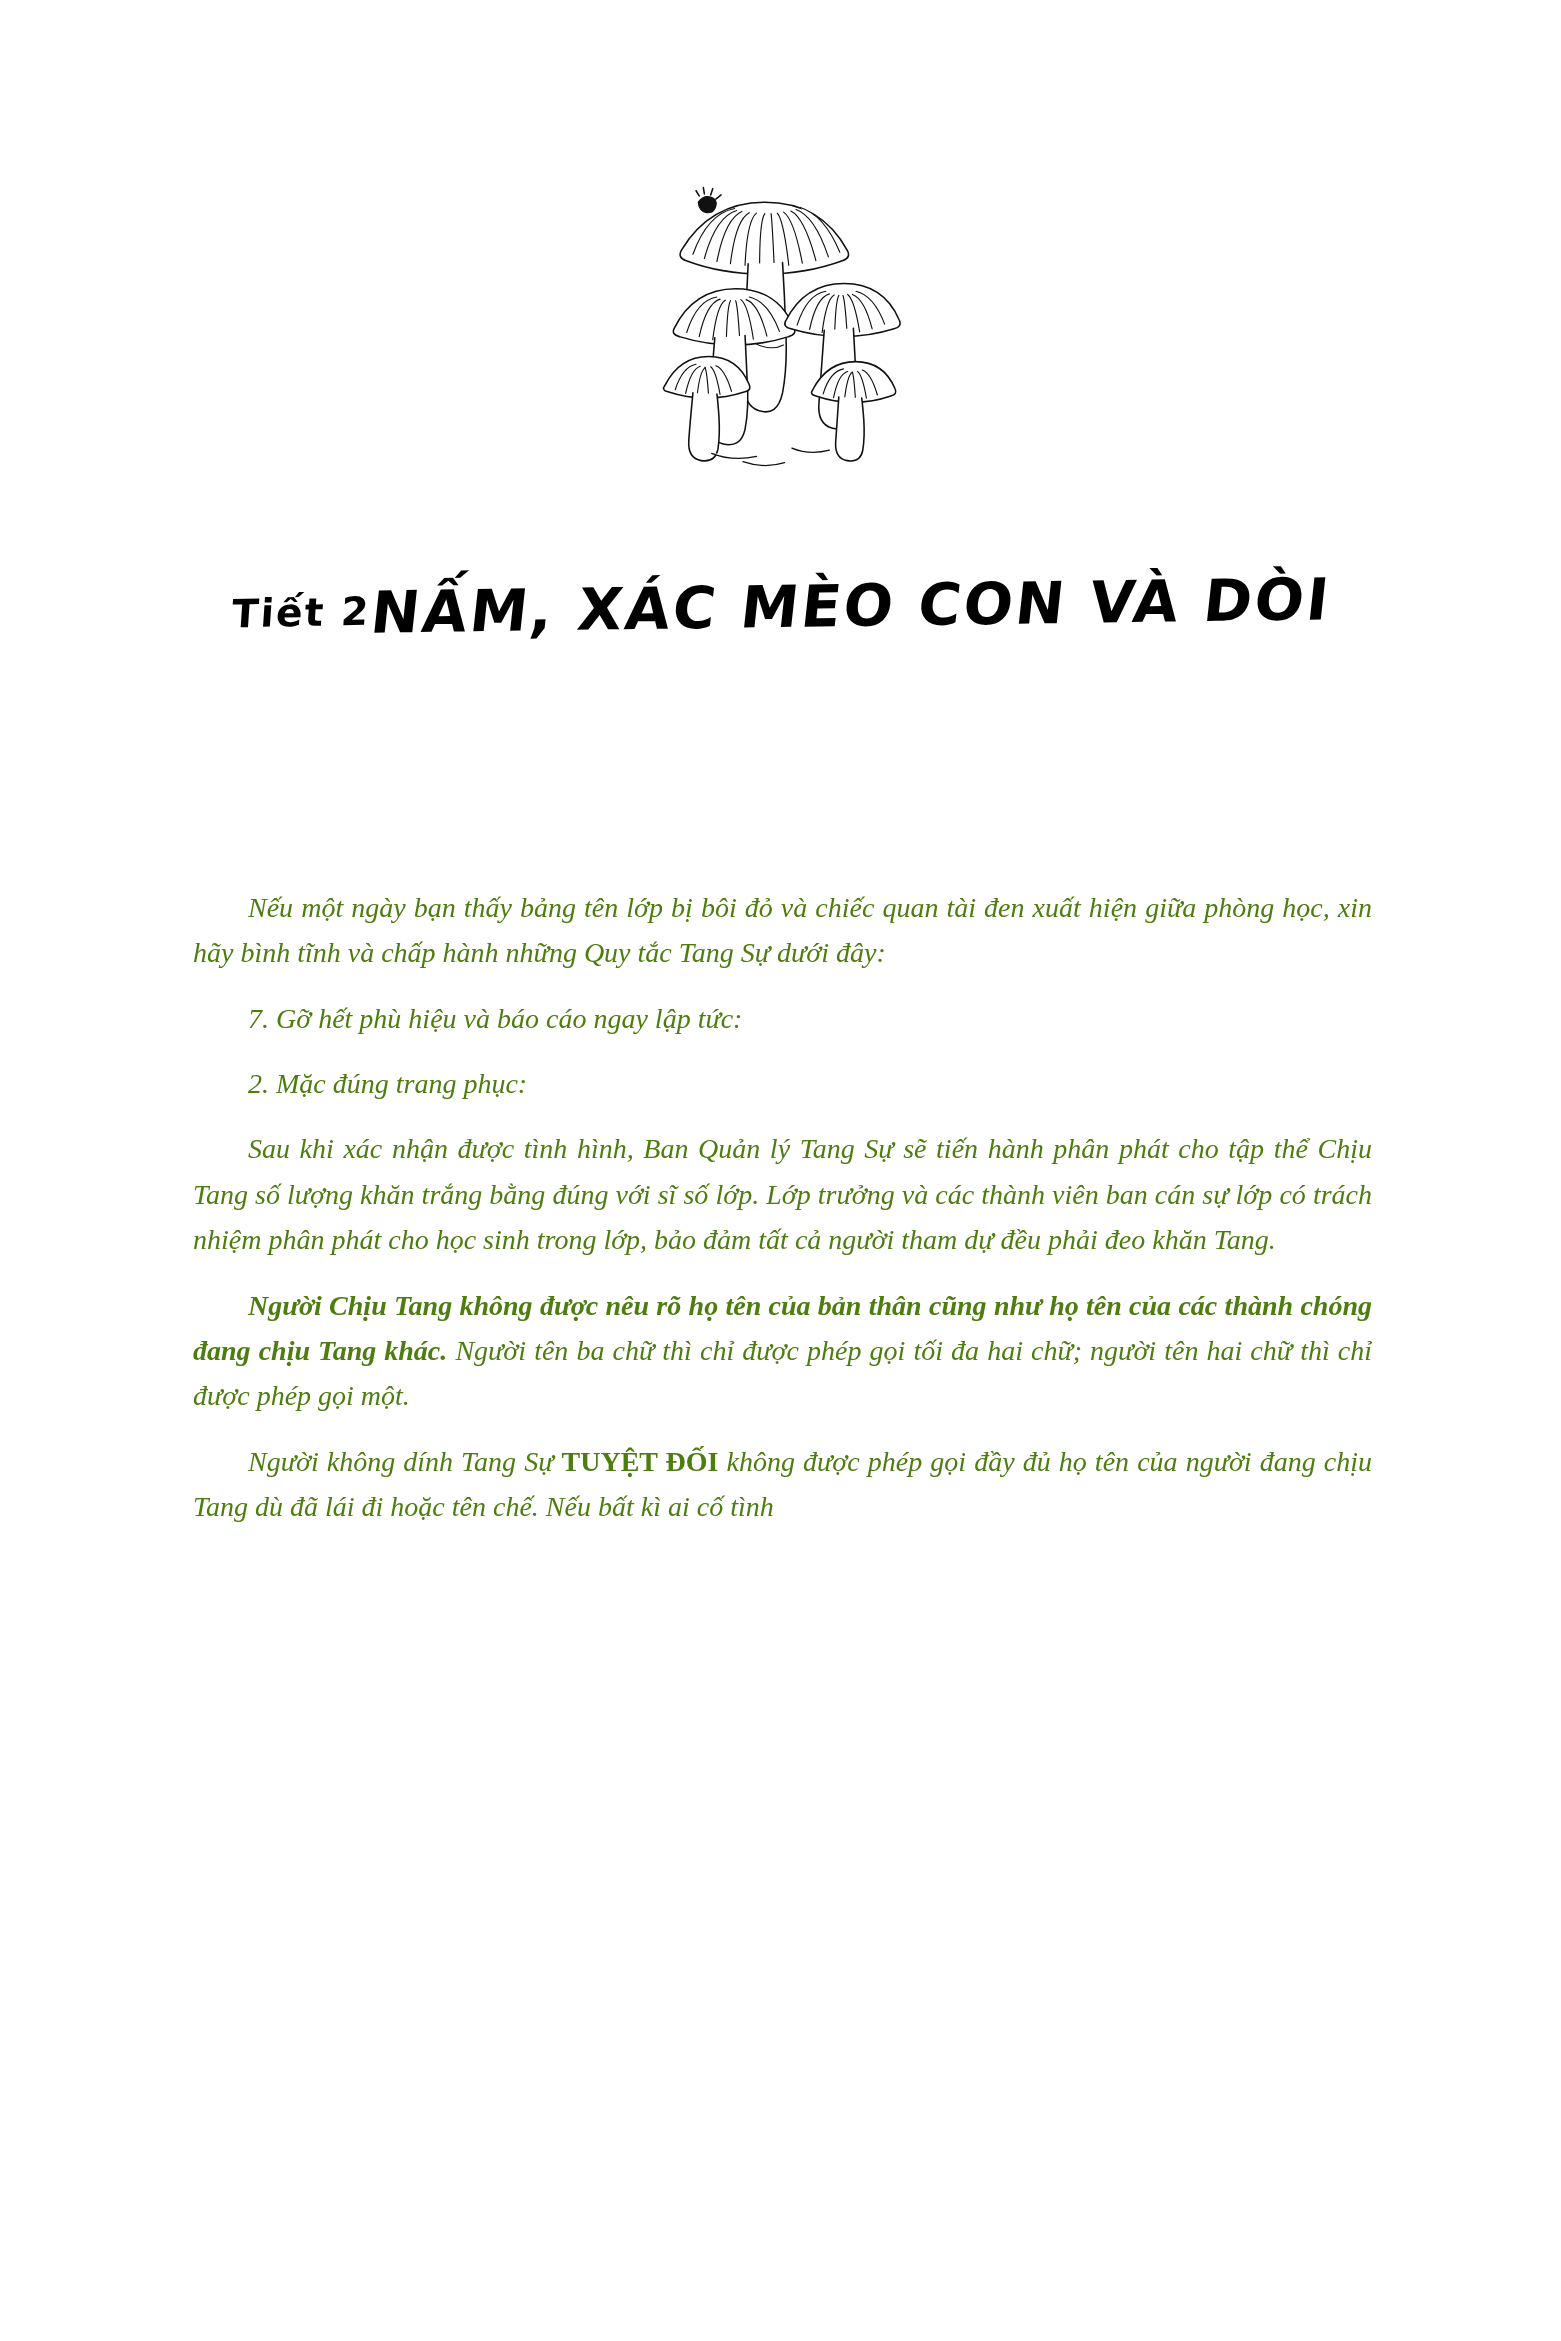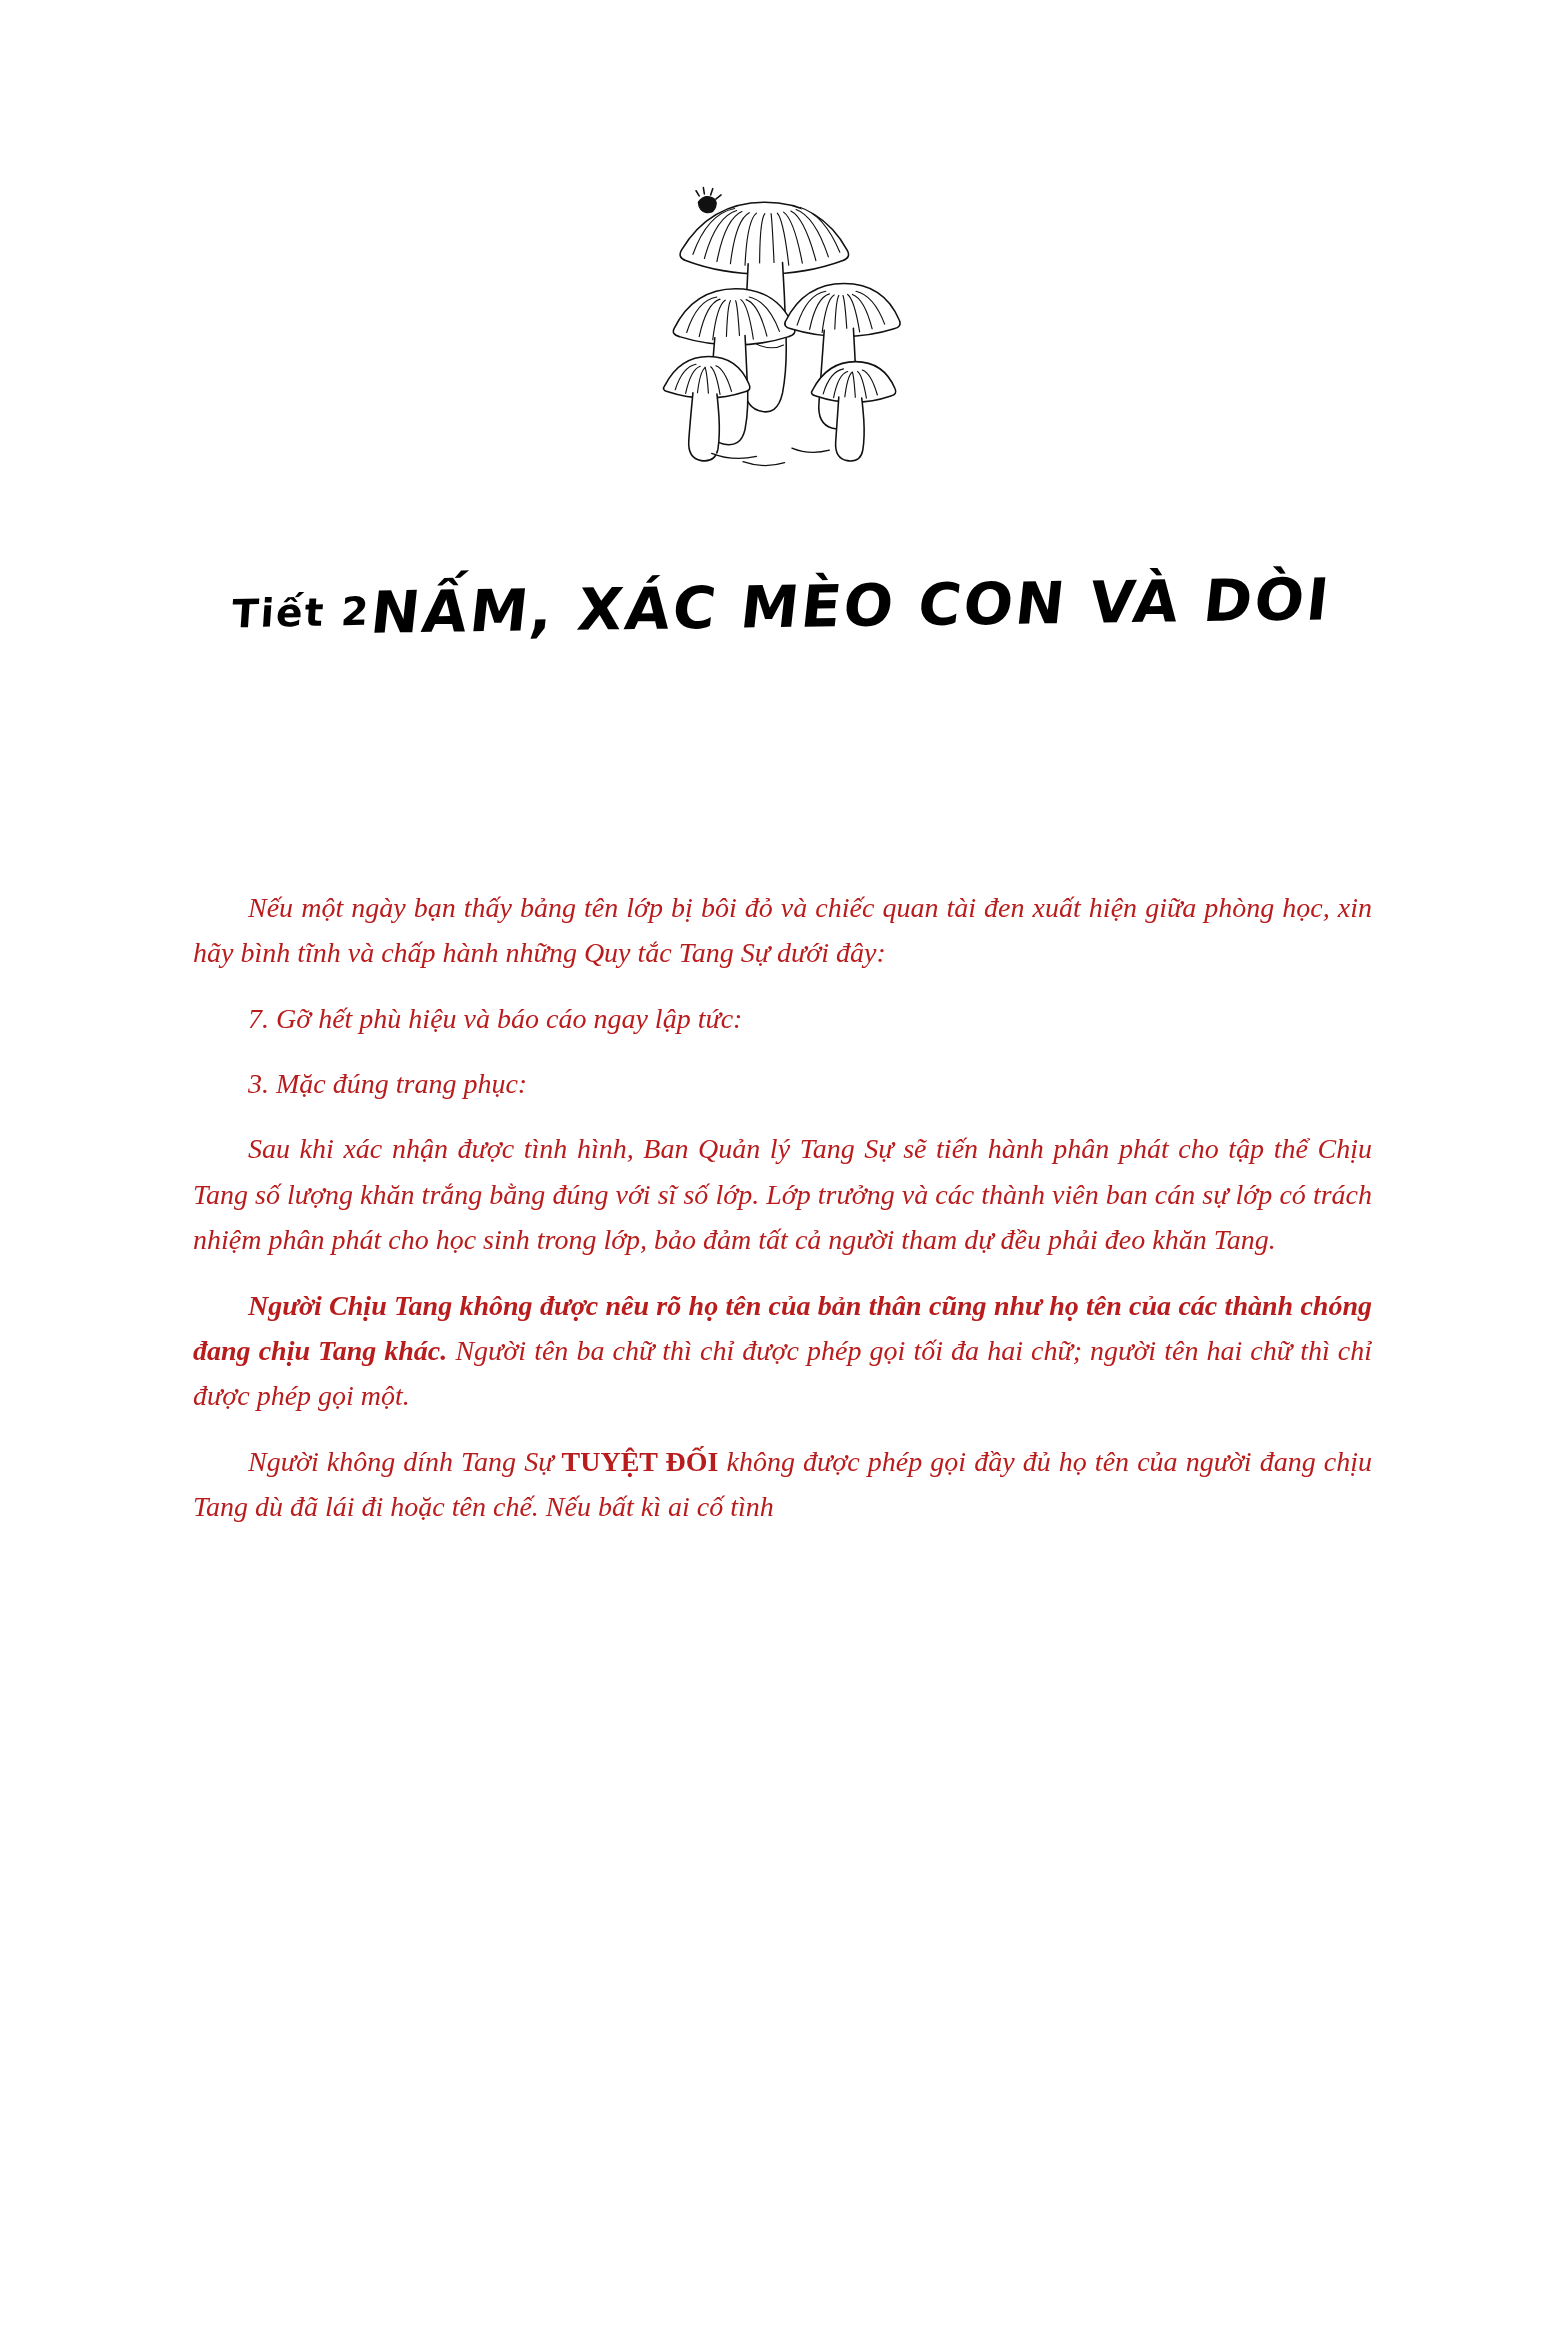--- a/index.html
+++ b/index.html
@@ -74,21 +74,21 @@
     width: 1179px;
   }
   .body-text p {
     margin: 0 0 20px 0;
     font-family: "Liberation Serif", serif;
     font-style: italic;
     font-size: 28px;
     line-height: 1.62;
     text-align: justify;
     text-indent: 55px;
-    color: #b91c1c;
+    color: #4d7c0f;
   }
   .body-text p:last-child {
     margin-bottom: 0;
   }
   .body-text p.bold-para {
     font-weight: 700;
   }
   .body-text p .bold-run {
     font-weight: 700;
   }
@@ -143,20 +143,20 @@
   </div>
 
   <div class="heading-block">
     <div class="chapter-label">Tiết 2</div>
     <div class="chapter-title">Nấm, xác mèo con và dòi</div>
   </div>
 
   <div class="body-text">
     <p>Nếu một ngày bạn thấy bảng tên lớp bị bôi đỏ và chiếc quan tài đen xuất hiện giữa phòng học, xin hãy bình tĩnh và chấp hành những Quy tắc Tang Sự dưới đây:</p>
     <p>7. Gỡ hết phù hiệu và báo cáo ngay lập tức:</p>
-    <p>3. Mặc đúng trang phục:</p>
+    <p>2. Mặc đúng trang phục:</p>
     <p>Sau khi xác nhận được tình hình, Ban Quản lý Tang Sự sẽ tiến hành phân phát cho tập thể Chịu Tang số lượng khăn trắng bằng đúng với sĩ số lớp. Lớp trưởng và các thành viên ban cán sự lớp có trách nhiệm phân phát cho học sinh trong lớp, bảo đảm tất cả người tham dự đều phải đeo khăn Tang.</p>
     <p><span class="bold-run">Người Chịu Tang không được nêu rõ họ tên của bản thân cũng như họ tên của các thành chóng đang chịu Tang khác.</span><span class="normal-run"> Người tên ba chữ thì chỉ được phép gọi tối đa hai chữ; người tên hai chữ thì chỉ được phép gọi một.</span></p>
     <p><span>Người không dính Tang Sự </span><span class="bold-upright">TUYỆT ĐỐI</span><span> không được phép gọi đầy đủ họ tên của người đang chịu Tang dù đã lái đi hoặc tên chế. Nếu bất kì ai cố tình</span></p>
   </div>
 
 </div>
 
 
 </body></html>

